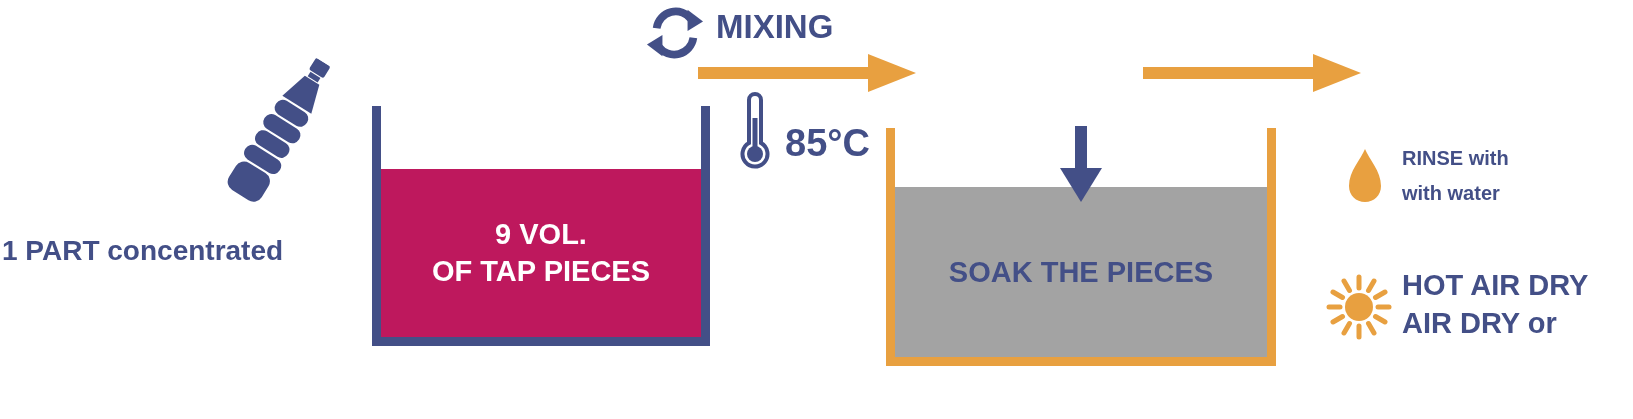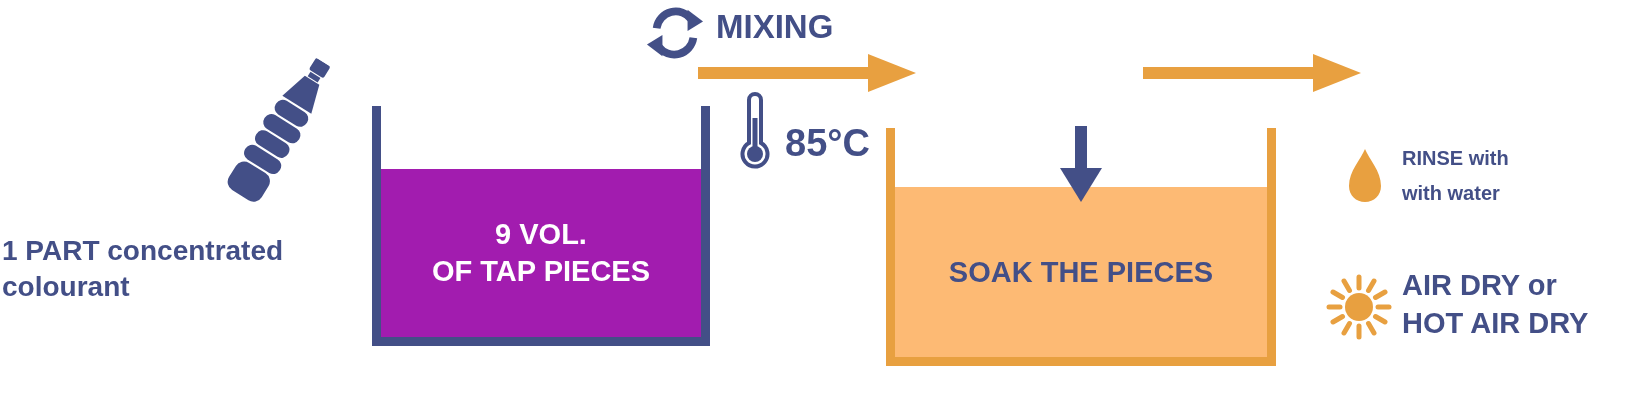--- a/index.html
+++ b/index.html
@@ -14,22 +14,22 @@
   .bottle-wrap{left:228px;top:50px;width:106px;height:160px;transform:rotate(32deg);transform-origin:50% 50%;}
 
   
   .colourant-label{left:2px;top:233px;width:340px;font-size:28px;line-height:36px;}
 
   
   .tank{position:absolute;box-sizing:border-box;border-style:solid;border-top:none;}
   .tank1{left:372px;top:106px;width:338px;height:240px;border-color:#434f87;border-width:0 9px 9px 9px;}
   .tank2{left:886px;top:128px;width:390px;height:238px;border-color:#e8a040;border-width:0 9px 9px 9px;}
   .liquid{position:absolute;left:0;right:0;bottom:0;display:flex;flex-direction:column;align-items:center;justify-content:center;text-align:center;font-weight:bold;font-size:29px;line-height:37px;}
-  .liquid1{height:168px;background:#a21caf;color:#ffffff;}
-  .liquid2{height:170px;background:#fdba74;color:#434f87;}
+  .liquid1{height:168px;background:#be185d;color:#ffffff;}
+  .liquid2{height:170px;background:#a3a3a3;color:#434f87;}
 
   
   .mixing-icon{left:645px;top:4px;width:60px;height:58px;}
   .mixing-label{left:716px;top:8px;font-size:33px;}
   .flow-arrow-1{left:698px;top:54px;width:218px;height:38px;}
   .thermo-icon{left:737px;top:90px;width:36px;height:80px;}
   .temp-label{left:785px;top:122px;font-size:38px;}
 
   
   .down-arrow{left:1058px;top:126px;width:46px;height:76px;}
@@ -56,21 +56,20 @@
         <rect x="16" y="66" width="38" height="15" rx="7"></rect>
         <rect x="17.5" y="83" width="35" height="15" rx="7"></rect>
         <rect x="16" y="100" width="38" height="15" rx="7"></rect>
         <rect x="17" y="117" width="36" height="30" rx="9"></rect>
       </g>
     </svg>
   </div>
 
   <div class="abs lbl colourant-label">
     <div>1 PART concentrated</div>
-    <div>colourant</div>
   </div>
 
   <div class="tank tank1">
     <div class="liquid liquid1">
       <div>9 VOL.</div>
       <div>OF TAP PIECES</div>
     </div>
   </div>
 
   <div class="abs mixing-icon">
@@ -146,17 +145,17 @@
         <line x1="20.5" y1="27.5" x2="11" y2="22"></line>
         <line x1="27.5" y1="20.5" x2="22" y2="11"></line>
         <line x1="37" y1="18" x2="37" y2="7"></line>
         <line x1="46.5" y1="20.5" x2="52" y2="11"></line>
         <line x1="53.5" y1="27.5" x2="63" y2="22"></line>
       </g>
     </svg>
   </div>
 
   <div class="abs lbl dry-label">
+    <div>HOT AIR DRY</div>
     <div>AIR DRY or</div>
-    <div>HOT AIR DRY</div>
   </div>
 
 </div>
 
 </body></html>

